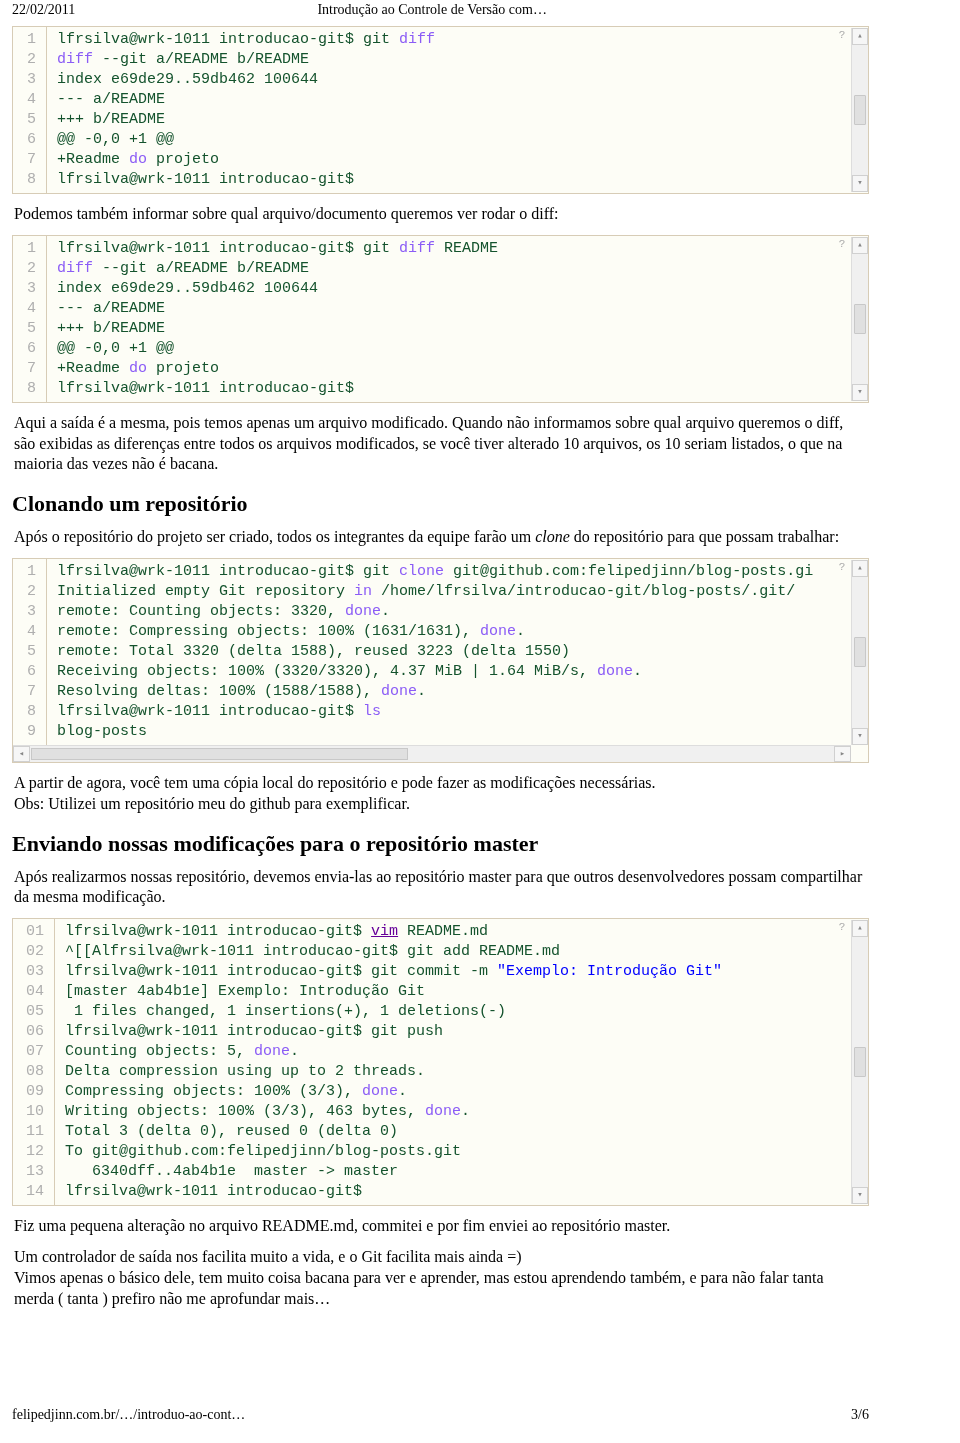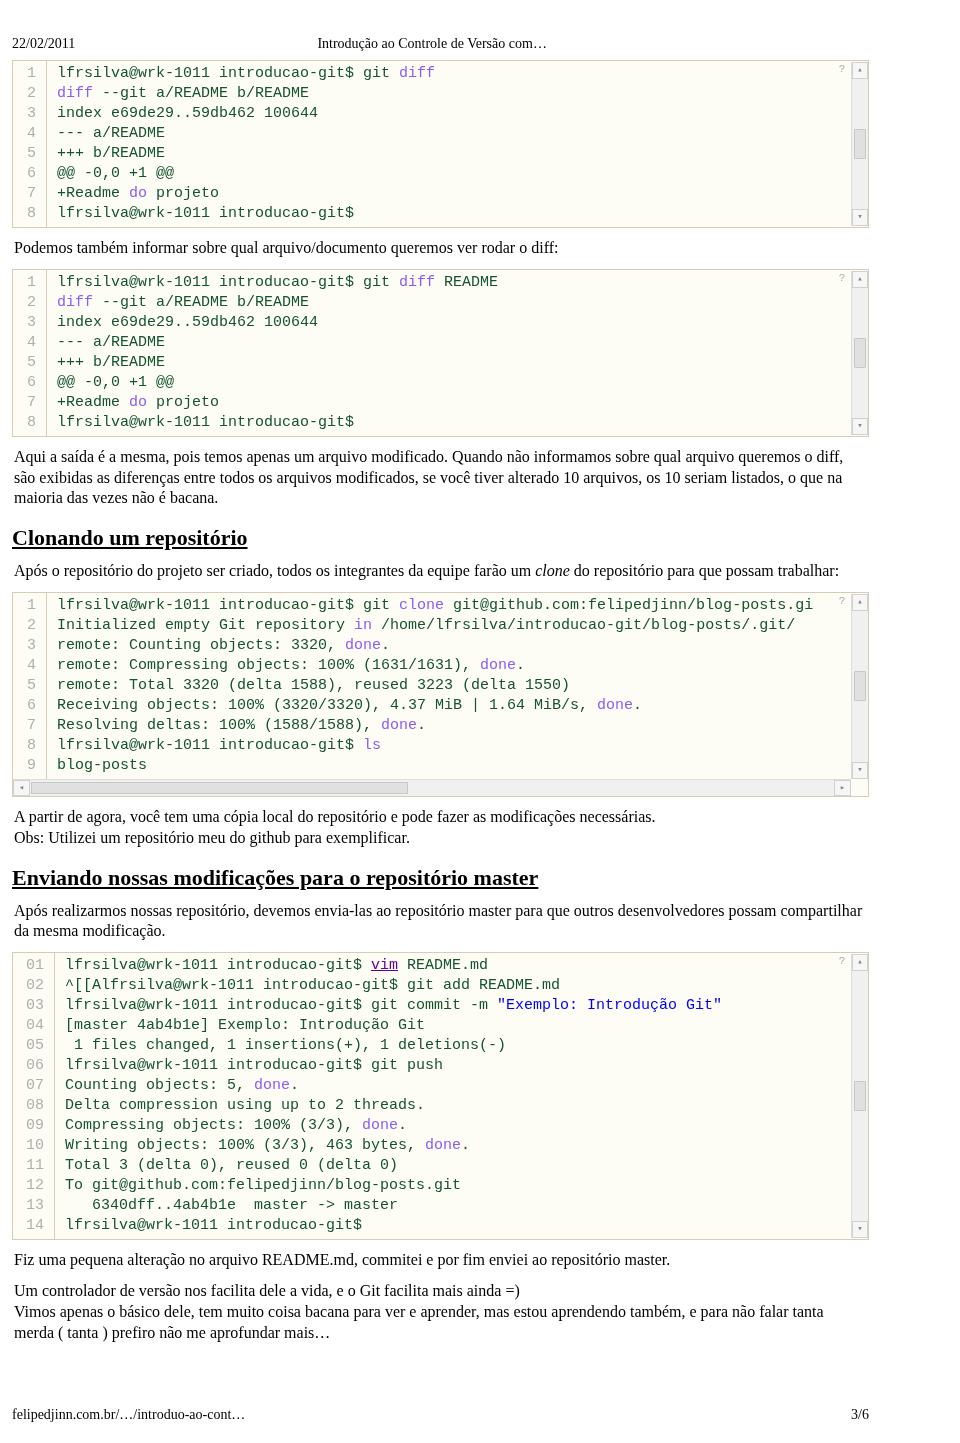--- a/index.html
+++ b/index.html
@@ -21,23 +21,23 @@
   position: relative;
 }
 .header {
   display: flex;
   justify-content: space-between;
   align-items: baseline;
   padding: 2px 0;
   font-size: 14px;
 }
 .header .date { color: #000; }
-.header .title { text-align: center; flex: 1; margin-top: 34px; }
+.header .title { text-align: center; flex: 1; }
 p { margin: 10px 2px; line-height: 1.3; }
-h2 { font-family: "Times New Roman", serif; font-size: 22px; font-weight: bold; margin: 16px 0 10px 0; text-decoration: underline; }
+h2 { font-family: "Times New Roman", serif; font-size: 22px; font-weight: bold; margin: 16px 0 10px 0; }
 .footer {
   position: absolute;
   bottom: 20px;
   left: 12px;
   right: 12px;
   display: flex;
   justify-content: space-between;
   font-size: 14px;
 }
 .codeblock {
@@ -256,21 +256,21 @@
     <div class="vbar">
       <div class="btn up">▴</div>
       <div class="thumb"></div>
       <div class="btn down">▾</div>
     </div>
   </div>
 
   <p>Fiz uma pequena alteração no arquivo README.md, commitei e por fim enviei ao repositório master.</p>
 
   <p>
-    <span>Um controlador de versão nos facilita dele a vida, e o Git facilita mais ainda =)</span><br>
+    <span>Um controlador de saída nos facilita muito a vida, e o Git facilita mais ainda =)</span><br>
     <span>Vimos apenas o básico dele, tem muito coisa bacana para ver e aprender, mas estou aprendendo também, e para não falar tanta merda ( tanta ) prefiro não me aprofundar mais…</span>
   </p>
 
   <div class="footer">
     <div>felipedjinn.com.br/…/introduo-ao-cont…</div>
     <div>3/6</div>
   </div>
 </div>
 
 </body></html>

